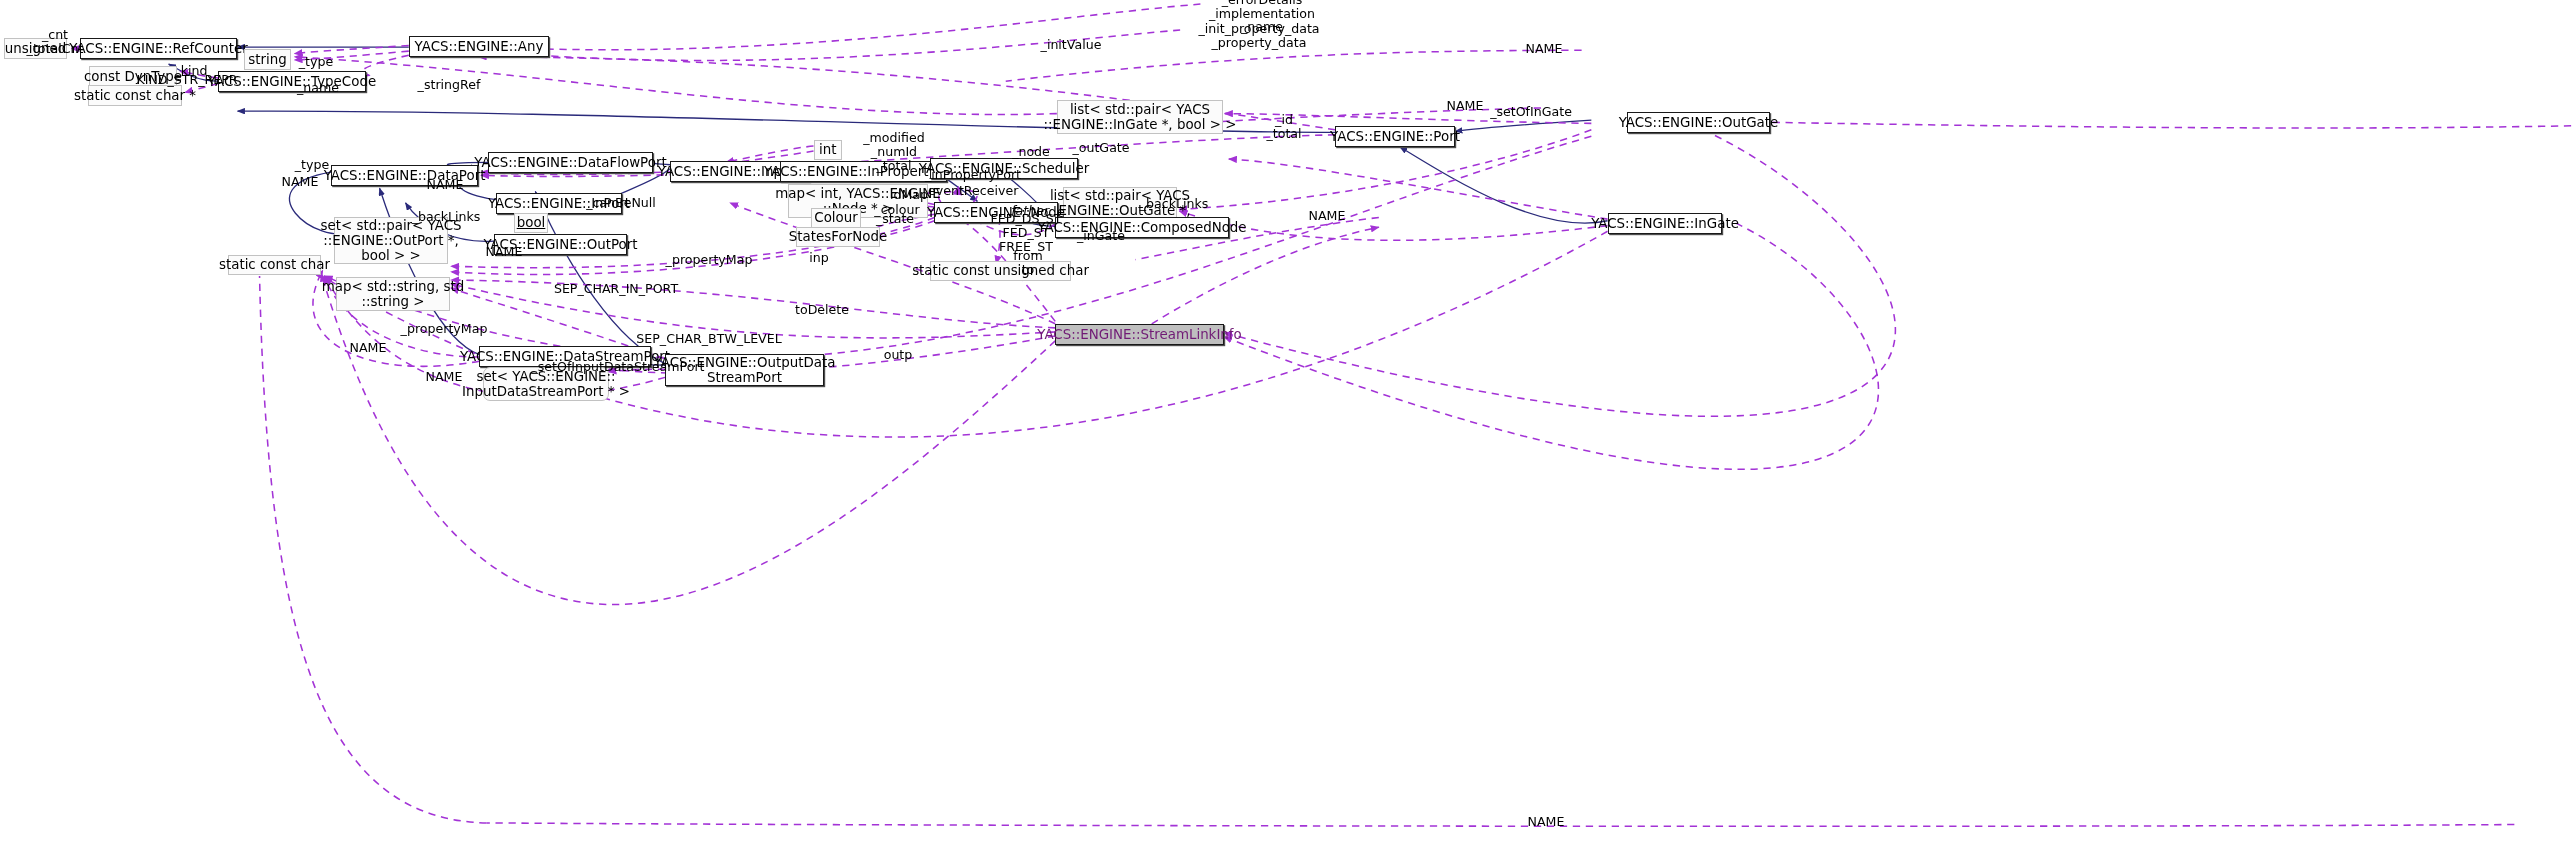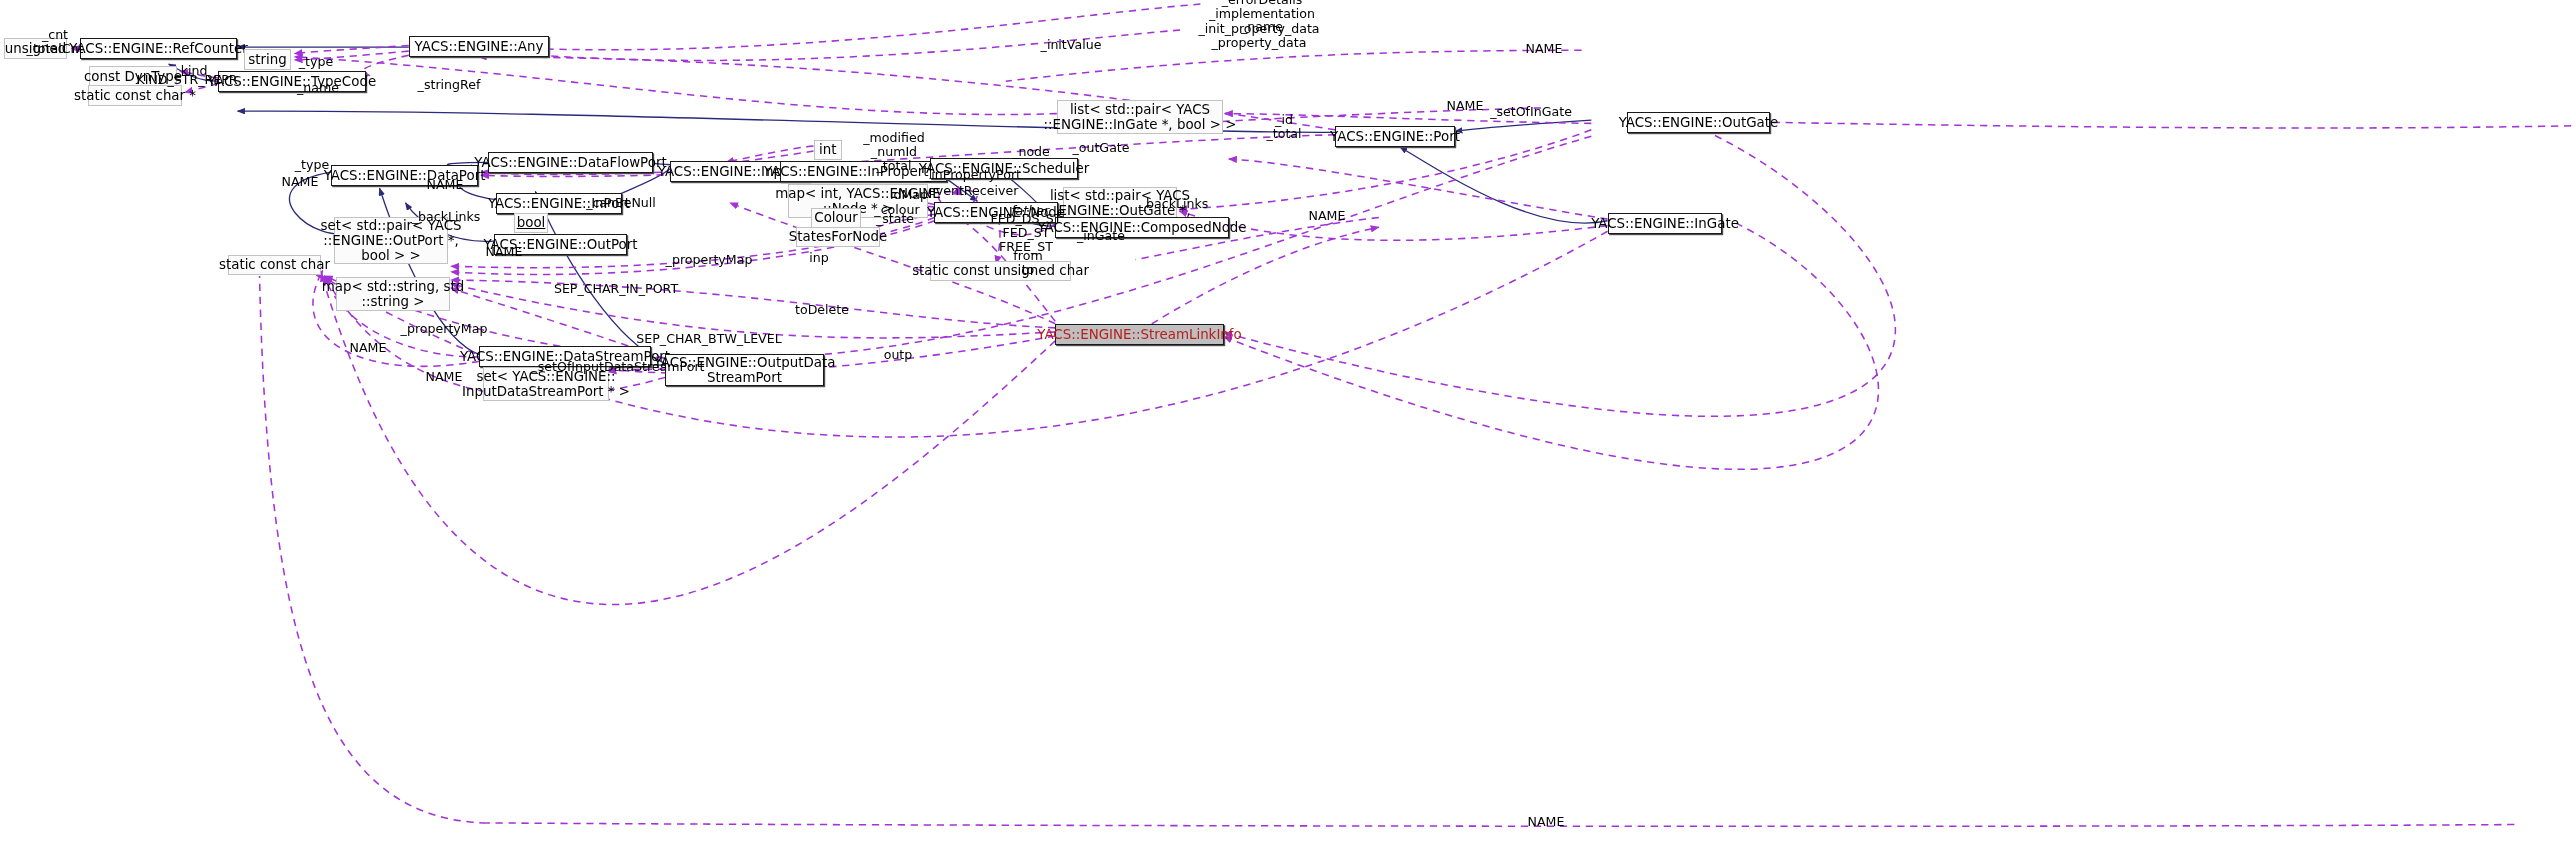--- a/index.html
+++ b/index.html
@@ -40,21 +40,21 @@
     box-shadow: 1.2px 1.2px 0 0 #4d4d4d;
     color: #000000;
     font-size: 13.4px;
     padding: 2.4px 5.7px;
   }
   
   .node.current {
     background: #bfbfbf;
     border: 1.3px solid #191919;
     box-shadow: 1.2px 1.2px 0 0 #4d4d4d;
-    color: #b91c1c;
+    color: #701a75;
     font-size: 13.4px;
     padding: 2.4px 5.7px;
   }
   
   .node.plain {
     background: #fbfbfb;
     border: 0.8px solid #c2c2c2;
     color: #000000;
     font-size: 13.4px;
     padding: 2.4px 5.7px;
@@ -230,21 +230,21 @@
   <div class="node plain" style="left:336px; top:277px; width:114px; height:34px;">map&lt; std::string, std
 ::string &gt;</div>
 
   <div class="node current" style="left:1055px; top:324px; width:169px; height:21px;">YACS::ENGINE::StreamLinkInfo</div>
 
   <div class="node key" style="left:479px; top:346px; width:172px; height:21px;">YACS::ENGINE::DataStreamPort</div>
 
   <div class="node key" style="left:665px; top:354px; width:159px; height:32px;">YACS::ENGINE::OutputData
 StreamPort</div>
 
-  <div class="node plain" style="left:483px; top:367px; width:126px; height:34px;">set&lt; YACS::ENGINE::
+  <div class="node plain" style="left:483px; top:367px; width:126px; height:34px;border-radius:7px;">set&lt; YACS::ENGINE::
 InputDataStreamPort * &gt;</div>
 
   <div class="edge-label" style="left:55px; top:42px;">_cnt
 _totalCnt</div>
   <div class="edge-label" style="left:191px; top:71px;">_kind</div>
   <div class="edge-label" style="left:187px; top:80px;">KIND_STR_REPR</div>
   <div class="edge-label" style="left:316px; top:62px;">_type</div>
   <div class="edge-label" style="left:318px; top:88px;">_name</div>
   <div class="edge-label" style="left:449px; top:85px;">_stringRef</div>
   <div class="edge-label" style="left:1262px; top:13.8px;">_errorDetails

